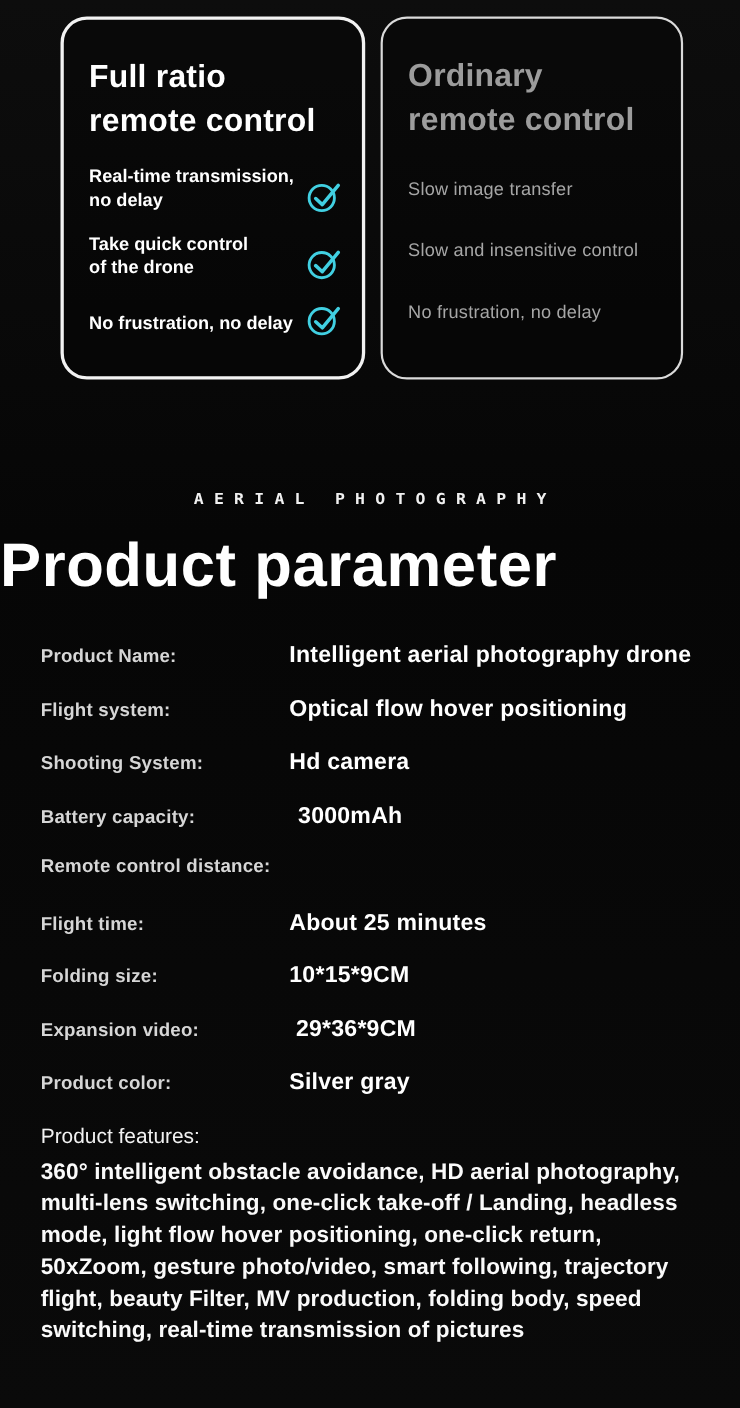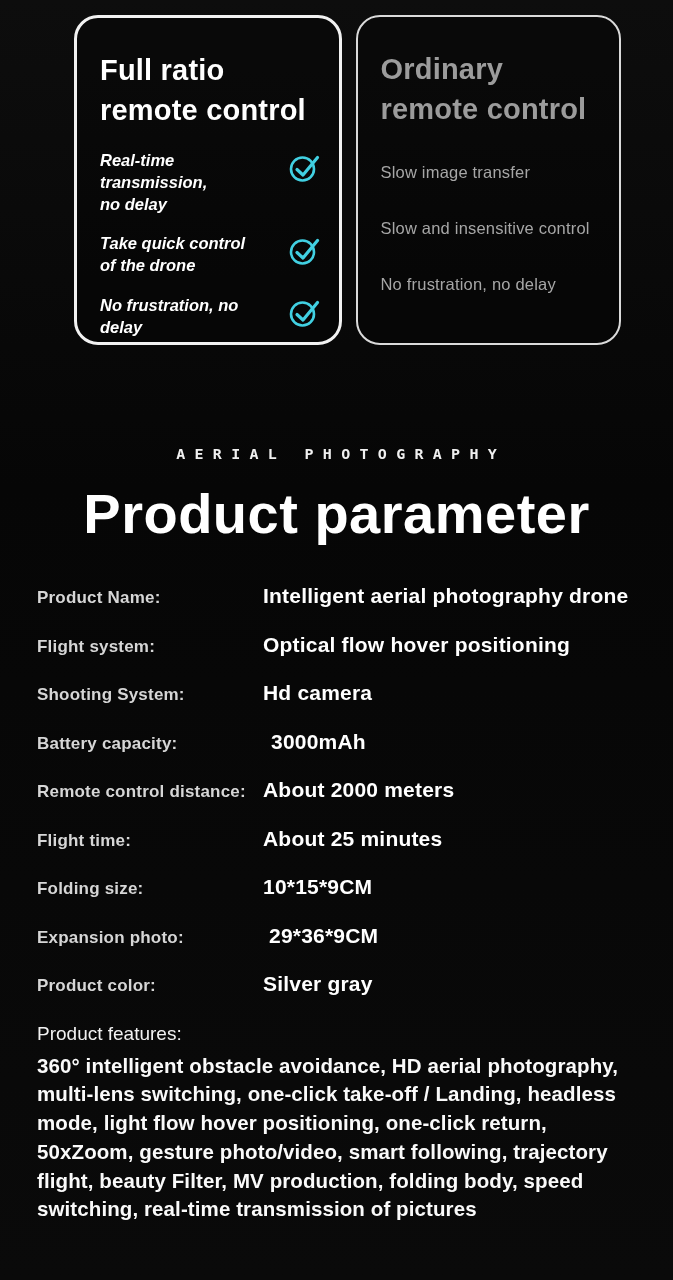--- a/index.html
+++ b/index.html
@@ -11,41 +11,41 @@
   html,body{background:#000;}
   .page{
     width:673px;height:1280px;position:relative;overflow:hidden;
     background:linear-gradient(180deg,#0d0d0d 0%,#060606 38%,#0a0a0a 100%);
     font-family:"Liberation Sans", sans-serif;
     color:var(--white);
   }
   
   .compare{display:flex;gap:14px;padding:15px 52px 0 55px;}
   .card{height:330px;border-radius:24px;padding:32px 18px 0 23px;flex:1;background:rgba(0,0,0,0.25);}
-  .card-left{border:3px solid var(--border-bright);margin-left:19px;}
+  .card-left{border:3px solid var(--border-bright);}
   .card-right{border:2.5px solid var(--border-dim);}
   .card h2{font-size:29px;line-height:1.38;font-weight:700;letter-spacing:.2px;white-space:pre-line;}
   .card-left h2{color:var(--white);margin-bottom:20px;}
   .card-right h2{color:var(--muted-title);margin-bottom:34px;}
-  .feature{display:flex;align-items:flex-start;justify-content:space-between;gap:6px;margin-bottom:18px;font-style:italic;}
+  .feature{display:flex;align-items:flex-end;justify-content:space-between;gap:6px;margin-bottom:18px;}
   .feature-text{font-size:16.5px;font-weight:700;line-height:1.32;color:var(--white);white-space:pre-line;}
   .check{width:33px;height:33px;flex:0 0 auto;overflow:visible;}
   .check circle,.check path{fill:none;stroke:var(--accent);stroke-linecap:round;stroke-linejoin:round;}
   .check circle{stroke-width:2.6;}
   .check path{stroke-width:3.2;}
   .plain-item{font-size:16.5px;font-weight:400;color:var(--muted-text);margin-bottom:37px;letter-spacing:.2px;}
   
   .eyebrow{
     margin-top:100px;text-align:center;
     font-family:"DejaVu Sans Mono", monospace;
     font-size:15px;font-weight:700;letter-spacing:.62em;text-indent:.62em;
     color:#f0f0f0;transform:scaleY(.92);
   }
   .big-title{
-    margin-top:18px;text-align:center;
+    margin-top:18px;text-align:left;
     font-size:56px;font-weight:700;letter-spacing:.5px;color:var(--white);
   }
   
   .params{margin-top:38px;padding:0 37px 0 37px;}
   .param-row{display:flex;align-items:baseline;min-height:48.5px;}
   .param-label{flex:0 0 226px;font-size:17px;font-weight:600;color:var(--label);letter-spacing:.2px;}
   .param-value{font-size:21px;font-weight:600;color:var(--white);letter-spacing:.2px;}
   
   .features{padding:2px 26px 0 37px;}
   .features-label{font-size:19px;font-weight:400;color:#f2f2f2;margin-bottom:7px;}
@@ -114,32 +114,31 @@
     <div class="param-row">
       <span class="param-label">Shooting System:</span>
       <span class="param-value">Hd camera</span>
     </div>
     <div class="param-row">
       <span class="param-label">Battery capacity:</span>
       <span class="param-value" style="padding-left:8px;">3000mAh</span>
     </div>
     <div class="param-row">
       <span class="param-label">Remote control distance:</span>
-      <span class="param-value">About 2000 meters</span>
     </div>
     <div class="param-row">
       <span class="param-label">Flight time:</span>
       <span class="param-value">About 25 minutes</span>
     </div>
     <div class="param-row">
       <span class="param-label">Folding size:</span>
       <span class="param-value">10*15*9CM</span>
     </div>
     <div class="param-row">
-      <span class="param-label">Expansion photo:</span>
+      <span class="param-label">Expansion video:</span>
       <span class="param-value" style="padding-left:6px;">29*36*9CM</span>
     </div>
     <div class="param-row">
       <span class="param-label">Product color:</span>
       <span class="param-value">Silver gray</span>
     </div>
   </section>
 
   <section class="features">
     <div class="features-label">Product features:</div>

